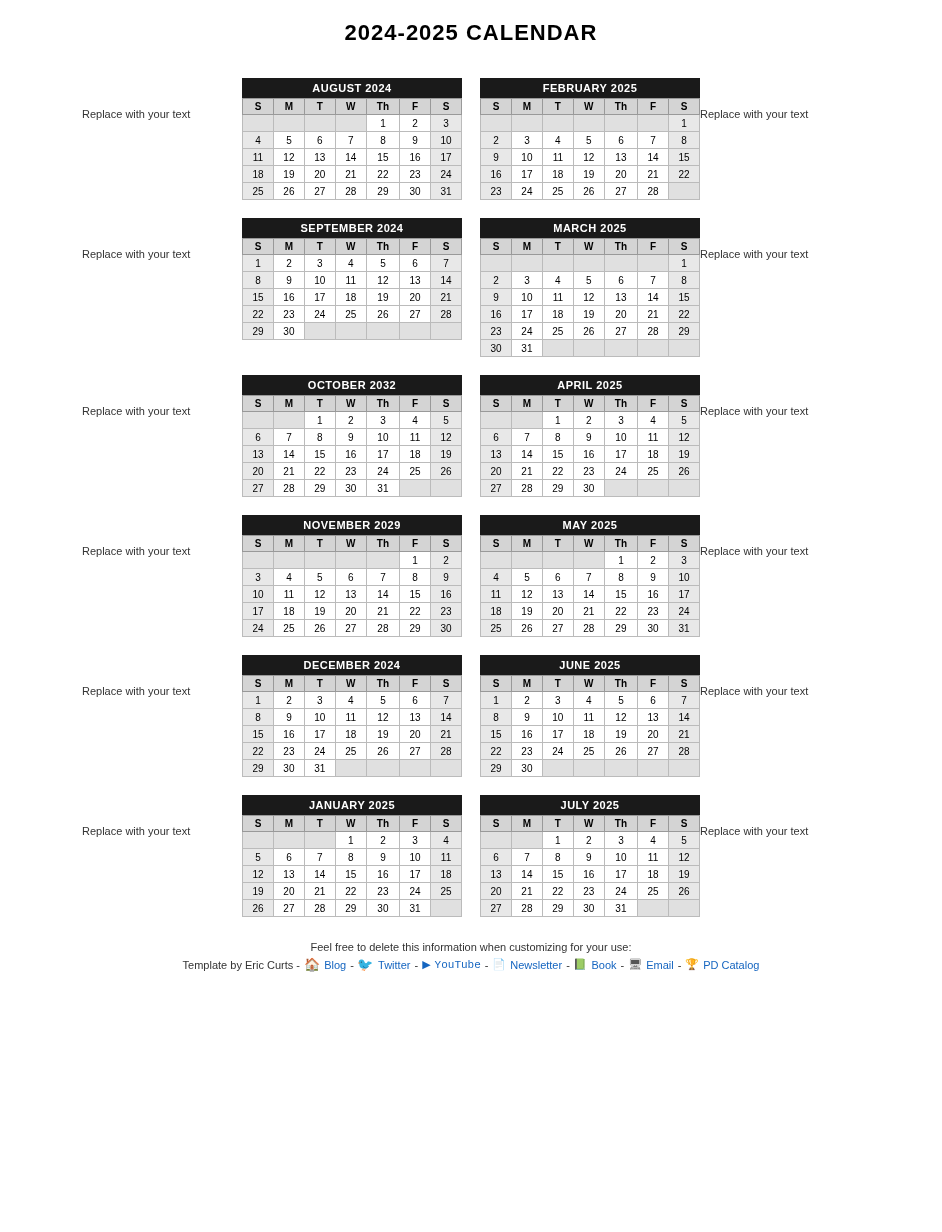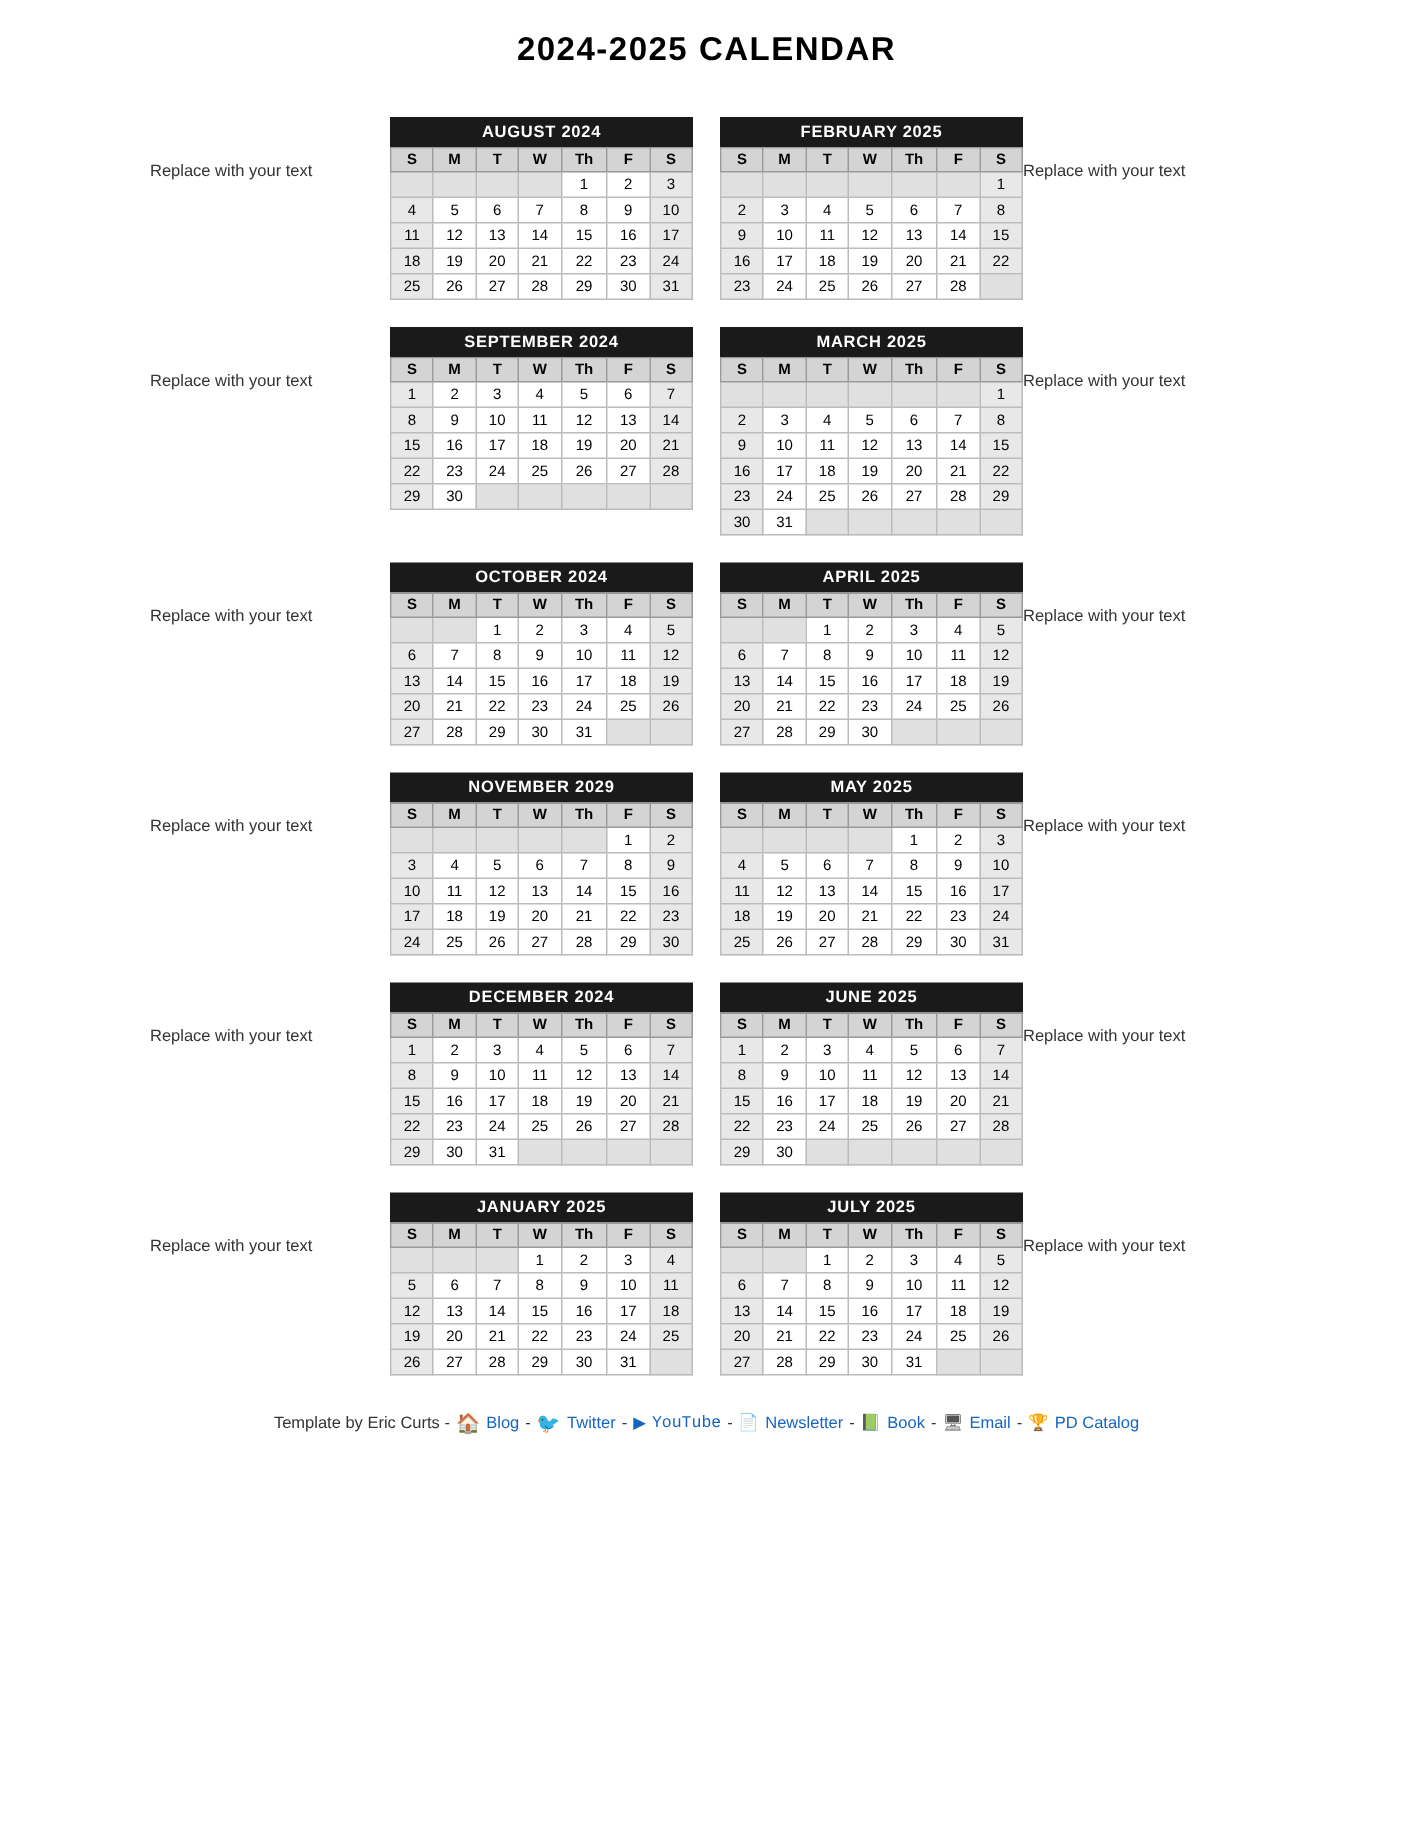--- a/index.html
+++ b/index.html
@@ -33,21 +33,21 @@
       font-size: 11px;
       color: #333;
       padding-top: 30px;
       text-align: left;
       flex-shrink: 0;
     }
     .side-text.right {
       text-align: left;
     }
     .calendar-block {
-      width: 202px;
+      width: 220px;
       flex-shrink: 0;
     }
     .cal-header {
       background: #1a1a1a;
       color: #fff;
       text-align: center;
       font-size: 11px;
       font-weight: bold;
       padding: 4px 2px;
       letter-spacing: 0.5px;
@@ -380,21 +380,21 @@
               <td class="empty"></td>
             </tr>
           </tbody>
         </table>
       </div>
       <div class="side-text right">Replace with your text</div>
     </div>
     <div class="row-pair">
       <div class="side-text">Replace with your text</div>
       <div class="calendar-block">
-        <div class="cal-header">OCTOBER 2024</div>
+        <div class="cal-header">OCTOBER 2032</div>
         <table class="cal-table">
           <thead>
             <tr>
               <th>S</th>
               <th>M</th>
               <th>T</th>
               <th>W</th>
               <th>Th</th>
               <th>F</th>
               <th>S</th>
@@ -904,20 +904,21 @@
               <td class="empty"></td>
             </tr>
           </tbody>
         </table>
       </div>
       <div class="side-text right">Replace with your text</div>
     </div>
   </div>
 
 <div class="footer">
+  <div class="footer-note">Feel free to delete this information when customizing for your use:</div>
   <div class="footer-links">
     <span>Template by Eric Curts - </span>
     <span class="icon-blog">🏠</span>
     <span style="color:#1565c0;cursor:pointer;text-align:center;">Blog</span>
     <span class="sep"> - </span>
     <span class="icon-twitter">🐦</span>
     <span style="color:#1565c0;cursor:pointer;text-align:center;">Twitter</span>
     <span class="sep"> - </span>
     <span class="icon-youtube">▶</span>
     <span style="color:#1565c0;cursor:pointer;font-family:Liberation Mono, monospace;">YouTube</span>

